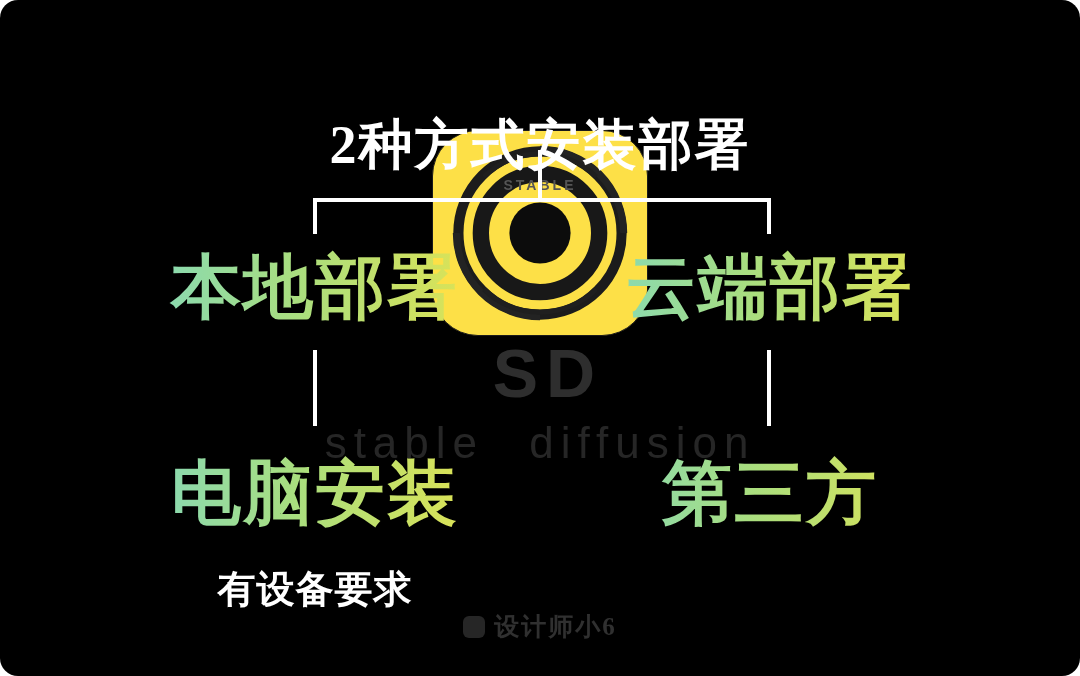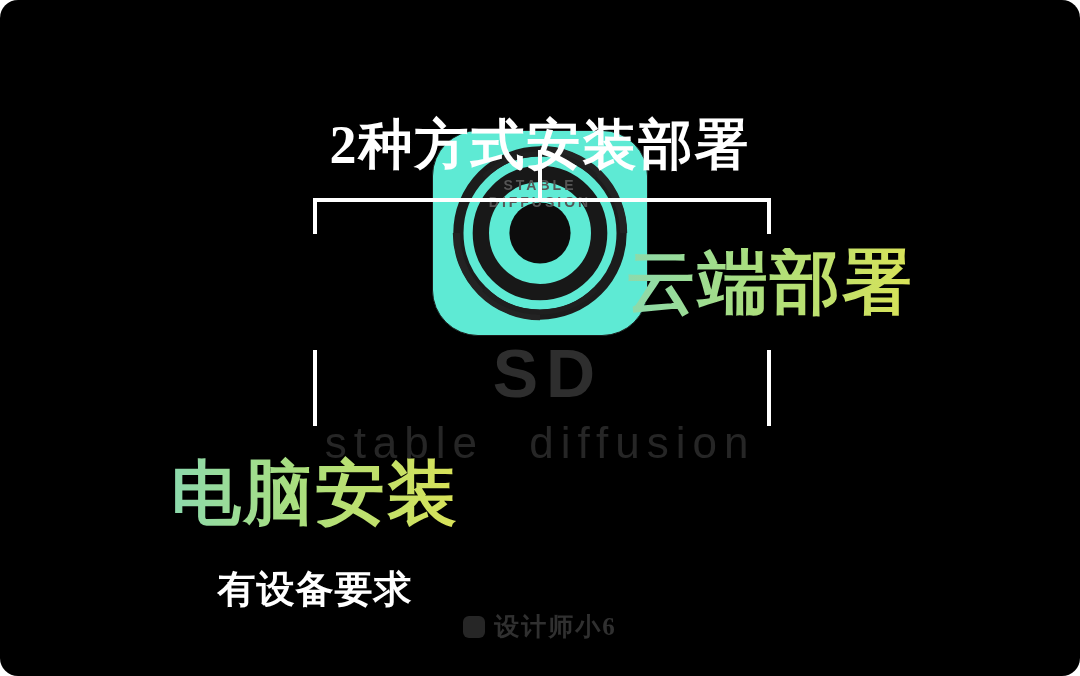--- a/index.html
+++ b/index.html
@@ -26,21 +26,21 @@
     width:1080px;height:676px;
     margin:0 auto;
     background:var(--background);
     border-radius:18px;
     overflow:hidden;
   }
   
   .wm{position:absolute;z-index:1;user-select:none;}
   .logo-tile{
     left:432px;top:130px;width:216px;height:206px;
-    background:#5eead4;
+    background:#fde047;
     border:1px solid #1a1a1a;
     border-radius:46px;
   }
   .logo-tile svg{position:absolute;left:0;top:0;width:100%;height:100%;}
   .logo-caption{
     position:absolute;left:0;right:0;top:46px;
     text-align:center;
     font-family:"Liberation Sans","DejaVu Sans",sans-serif;
     font-weight:bold;
     font-size:14px;line-height:17px;letter-spacing:3px;
@@ -92,21 +92,21 @@
     .grad{
       background-image:linear-gradient(90deg,var(--gradient-start) 0%,var(--gradient-mid) 45%,var(--gradient-end) 100%);
       -webkit-background-clip:text;
       background-clip:text;
       color:transparent;
     }
   }
   .node.level1{top:248px;font-size:70px;}
   .node.level2{top:454px;font-size:70px;}
   .node.left-col{left:115px;}
-  .node.right-col{left:570px;font-family:Liberation Mono, monospace;}
+  .node.right-col{left:570px;}
   .note{
     width:400px;text-align:center;
     top:524px;font-size:38px;font-weight:900;
     color:var(--note-text);letter-spacing:1px;margin-top:40px;
   }
 </style>
 </head>
 <body>
 
 <div class="stage">
@@ -116,39 +116,40 @@
       <circle cx="100" cy="100" r="80" fill="none" stroke="#1c1c1c" stroke-width="10"></circle>
       <circle cx="100" cy="100" r="58" fill="none" stroke="#181818" stroke-width="16"></circle>
       <circle cx="100" cy="100" r="30" fill="#0c0c0c"></circle>
       <path d="M100 18 A82 82 0 0 1 182 100" fill="none" stroke="#232323" stroke-width="7"></path>
       <path d="M100 182 A82 82 0 0 1 18 100" fill="none" stroke="#232323" stroke-width="7"></path>
       <path d="M45 45 A78 78 0 0 1 155 45" fill="none" stroke="#1f1f1f" stroke-width="5"></path>
       <path d="M155 155 A78 78 0 0 1 45 155" fill="none" stroke="#1f1f1f" stroke-width="5"></path>
     </svg>
     <div class="logo-caption">
       <div>STABLE</div>
-      <div>DIFFUSION</div>
     </div>
   </div>
 
   <div class="wm wm-sd">SD</div>
   <div class="wm wm-sub">stable diffusion</div>
 
   <h1 class="content-el title">2种方式安装部署</h1>
 
   <div class="content-el line v" style="left:538px;top:150px;height:52px;"></div>
   <div class="content-el line h" style="left:313px;top:198px;width:458px;"></div>
   <div class="content-el line v" style="left:313px;top:198px;height:36px;"></div>
   <div class="content-el line v" style="left:767px;top:198px;height:36px;"></div>
   <div class="content-el line v" style="left:313px;top:350px;height:76px;"></div>
   <div class="content-el line v" style="left:767px;top:350px;height:76px;"></div>
 
+  <div class="content-el node level1 left-col grad">本地部署</div>
   <div class="content-el node level1 right-col grad">云端部署</div>
 
   <div class="content-el node level2 left-col grad">电脑安装</div>
+  <div class="content-el node level2 right-col grad">第三方</div>
 
   <div class="content-el note" style="left:115px;">有设备要求</div>
 
   <div class="wm wm-credit">
     <span class="credit-icon"></span>
     <span>设计师小6</span>
   </div>
 
 </div>
 

